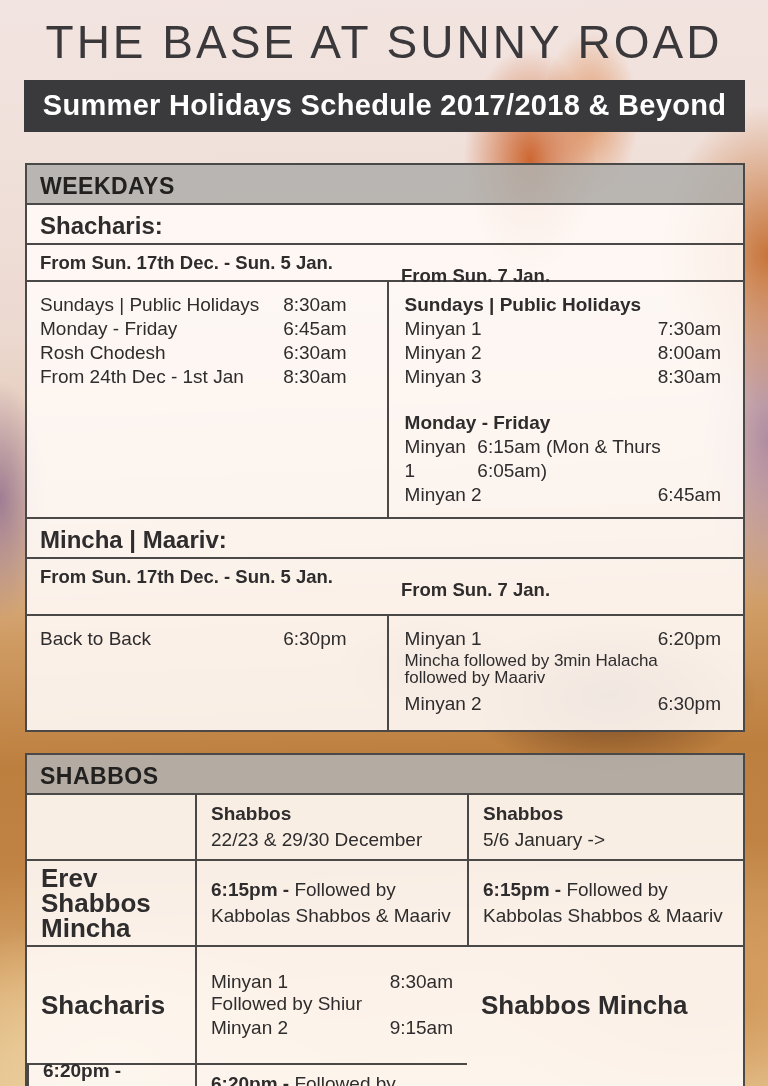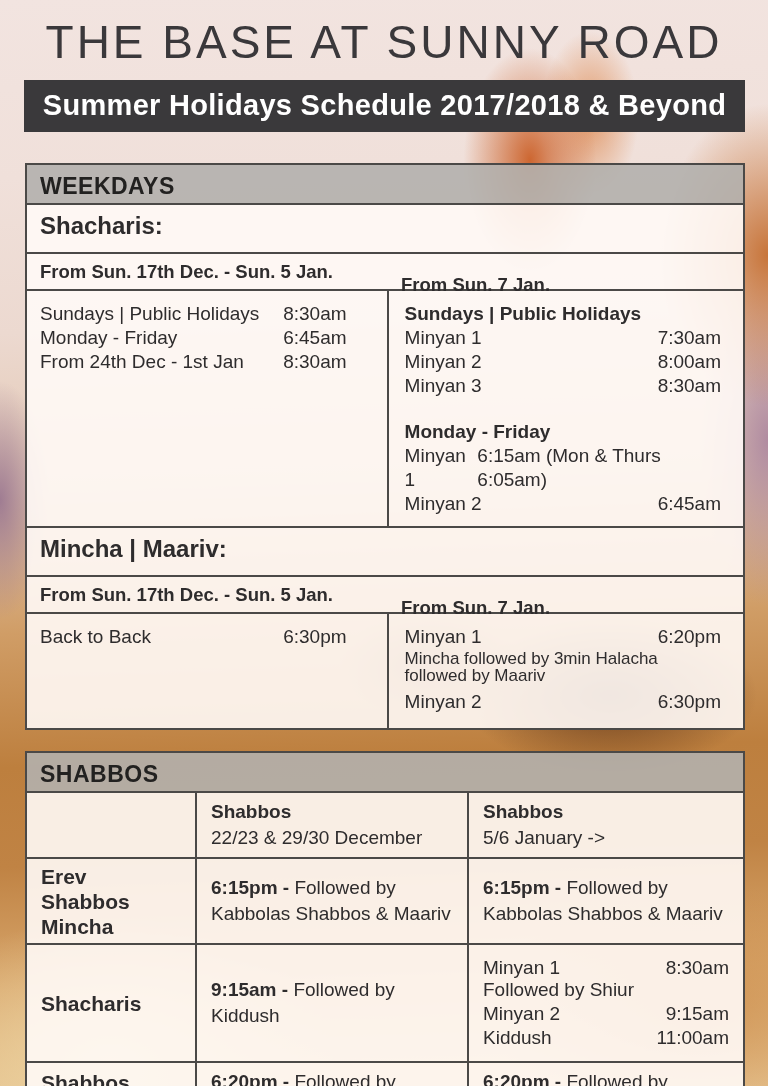--- a/index.html
+++ b/index.html
@@ -42,31 +42,31 @@
     background:rgba(179,176,173,0.9); border:2px solid #4b4947;
     font-size:23px; font-weight:bold; color:#222120;
     padding:8px 0 3px 13px; letter-spacing:0.5px;
   }
 
   .panel {
     background:rgba(255,250,246,0.9);
     border:2px solid #4b4947; border-top:none;
   }
 
-  .sec-heading { font-size:24px; font-weight:bold; padding:7px 0 12px 13px; }
+  .sec-heading { font-size:24px; font-weight:bold; padding:7px 0 3px 13px; }
 
   .dates-row {
     border-top:2px solid #4b4947; position:relative;
     font-size:18.5px; padding:7px 0 6px 13px;font-weight:bold;
   }
   .dates-right { position:absolute; left:calc(50% + 16px); top:20px; }
 
   .body-row { border-top:2px solid #4b4947; display:flex; }
   .body-row.tall  { min-height:184px; }
-  .body-row.short { min-height:114px; }
+  .body-row.short { min-height:114px;margin-top:20px; }
   .cell-left {
     width:50.5%; box-sizing:border-box; border-right:2px solid #4b4947;
     padding:11px 40px 10px 13px;
   }
   .cell-right { flex:1; padding:11px 22px 10px 16px; }
 
   .wd-line { display:flex; justify-content:space-between; line-height:24px; font-size:19px; }
   .group-heading { font-weight:bold; line-height:24px; font-size:19px; }
   .group-gap { height:22px; }
   .note { font-size:17px; line-height:17px; margin:1px 0 6px; }
@@ -77,21 +77,21 @@
     background:rgba(255,250,246,0.9);
     border:2px solid #4b4947; border-top:none;
   }
   .sh-cell {
     border-left:2px solid #4b4947; border-top:2px solid #4b4947;
     padding:6px 14px; display:flex; flex-direction:column; justify-content:center;
     font-size:19px; line-height:26px;
   }
   .sh-cell.first-col { border-left:none; }
   .sh-cell.first-row { border-top:none; }
-  .sh-label { font-weight:bold; font-size:21px; line-height:25px; }
+  .sh-label { font-weight:bold; font-size:26px; line-height:25px; }
   .sh-colhead-title { font-weight:bold; }
   .time-b { font-weight:bold; }
   .sh-note { font-size:19px; line-height:17px; margin:1px 0 4px; }
 </style>
 </head>
 <body>
 
 <div class="poster">
 
   <div class="title">THE BASE AT SUNNY ROAD</div>
@@ -114,20 +114,24 @@
         <div class="cell-left">
           <div class="wd-line">
             <span>Sundays | Public Holidays</span>
             <span>8:30am</span>
           </div>
           <div class="wd-line">
             <span>Monday - Friday</span>
             <span>6:45am</span>
           </div>
           <div class="wd-line">
+            <span>Rosh Chodesh</span>
+            <span>6:30am</span>
+          </div>
+          <div class="wd-line">
             <span>From 24th Dec - 1st Jan</span>
             <span>8:30am</span>
           </div>
         </div>
         <div class="cell-right">
           <div class="group-heading">Sundays | Public Holidays</div>
           <div class="wd-line">
             <span>Minyan 1</span>
             <span>7:30am</span>
           </div>
@@ -206,39 +210,29 @@
       </div>
       <div class="sh-cell">
         <div>
           <span class="time-b">6:15pm -</span>
           <span>Followed by Kabbolas Shabbos &amp; Maariv</span>
         </div>
       </div>
 
       <div class="sh-cell first-col sh-label">Shacharis</div>
       <div class="sh-cell">
-        <div>
-          <span class="time-b">9:15am -</span>
-          <span>Followed by Kiddush</span>
-        </div>
-      </div>
-      <div class="sh-cell">
         <div class="wd-line">
           <span>Minyan 1</span>
           <span>8:30am</span>
         </div>
         <div class="sh-note">Followed by Shiur</div>
         <div class="wd-line">
           <span>Minyan 2</span>
           <span>9:15am</span>
         </div>
-        <div class="wd-line">
-          <span>Kiddush</span>
-          <span>11:00am</span>
-        </div>
       </div>
 
       <div class="sh-cell first-col sh-label">Shabbos Mincha</div>
       <div class="sh-cell">
         <div>
           <span class="time-b">6:20pm -</span>
           <span>Followed by Seudah Shlishis</span>
         </div>
       </div>
       <div class="sh-cell">

